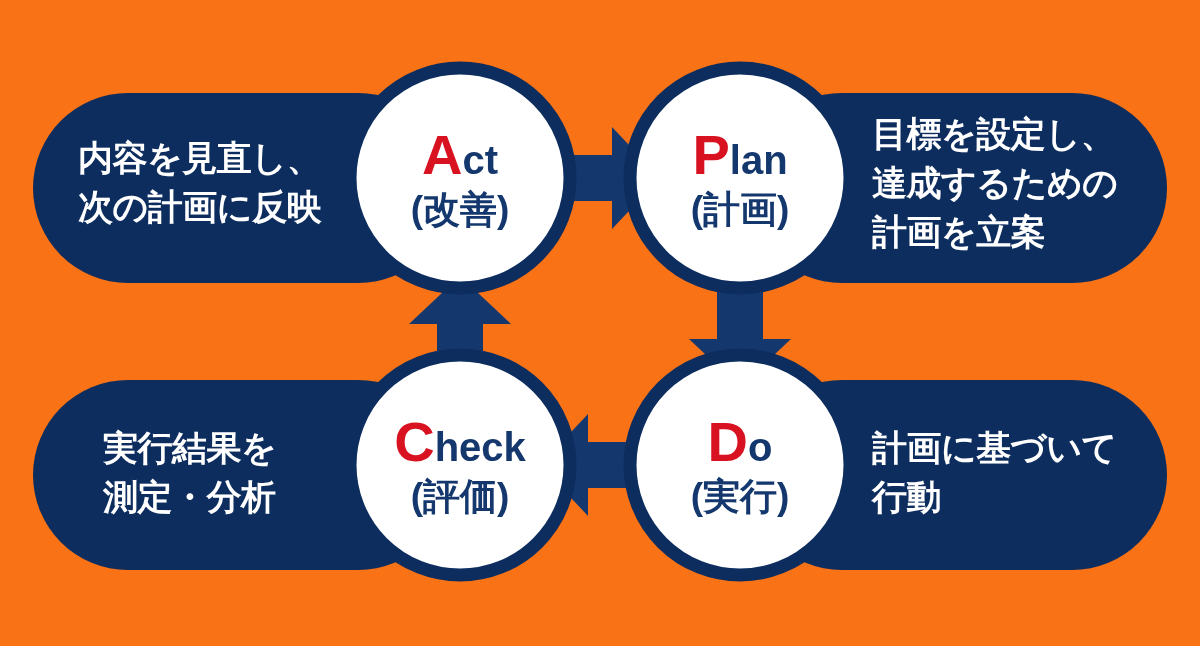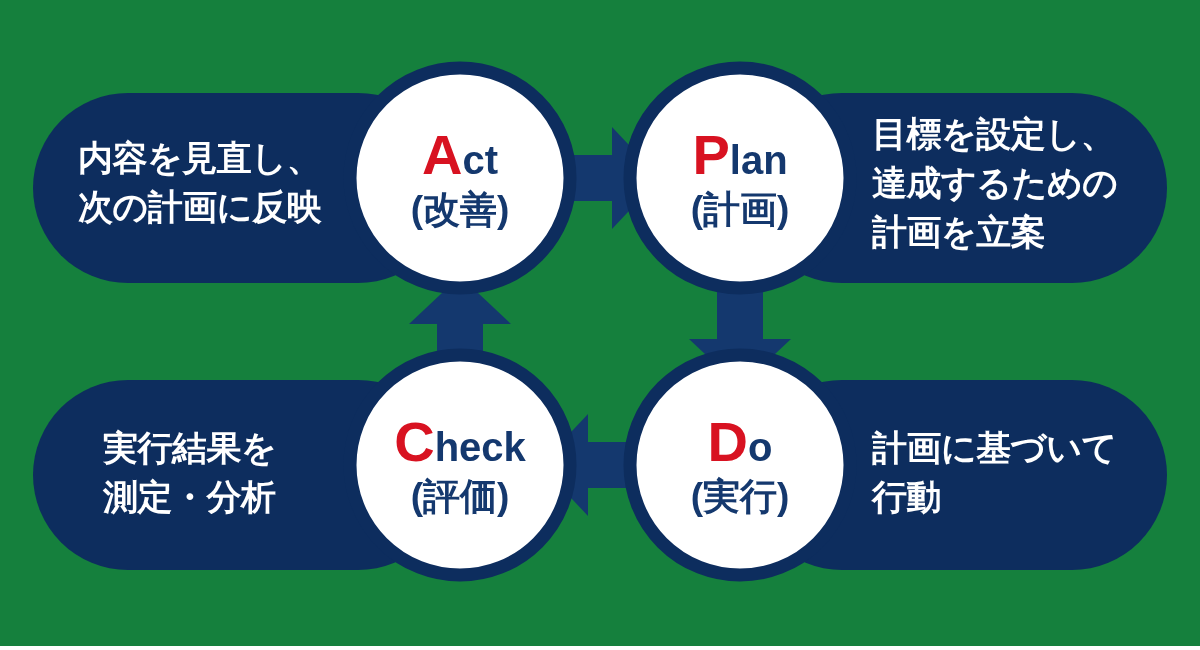--- a/index.html
+++ b/index.html
@@ -11,21 +11,21 @@
   body {
     width: 1200px;
     height: 650px;
     font-family: "Liberation Sans", "DejaVu Sans", sans-serif;
     overflow: hidden;
   }
   #diagram-root {
     position: relative;
     width: 1200px;
     height: 646px;
-    background: #15803d;
+    background: #f97316;
   }
   svg#pdca-svg {
     display: block;
     width: 1200px;
     height: 650px;
   }
   .pill-shape { fill: #0d2d5e; }
   .ring-shape { fill: none; stroke: #0d2d5e; stroke-width: 13; }
   .disc-shape { fill: #ffffff; }
   .arrow-shape { fill: #14386e; }

